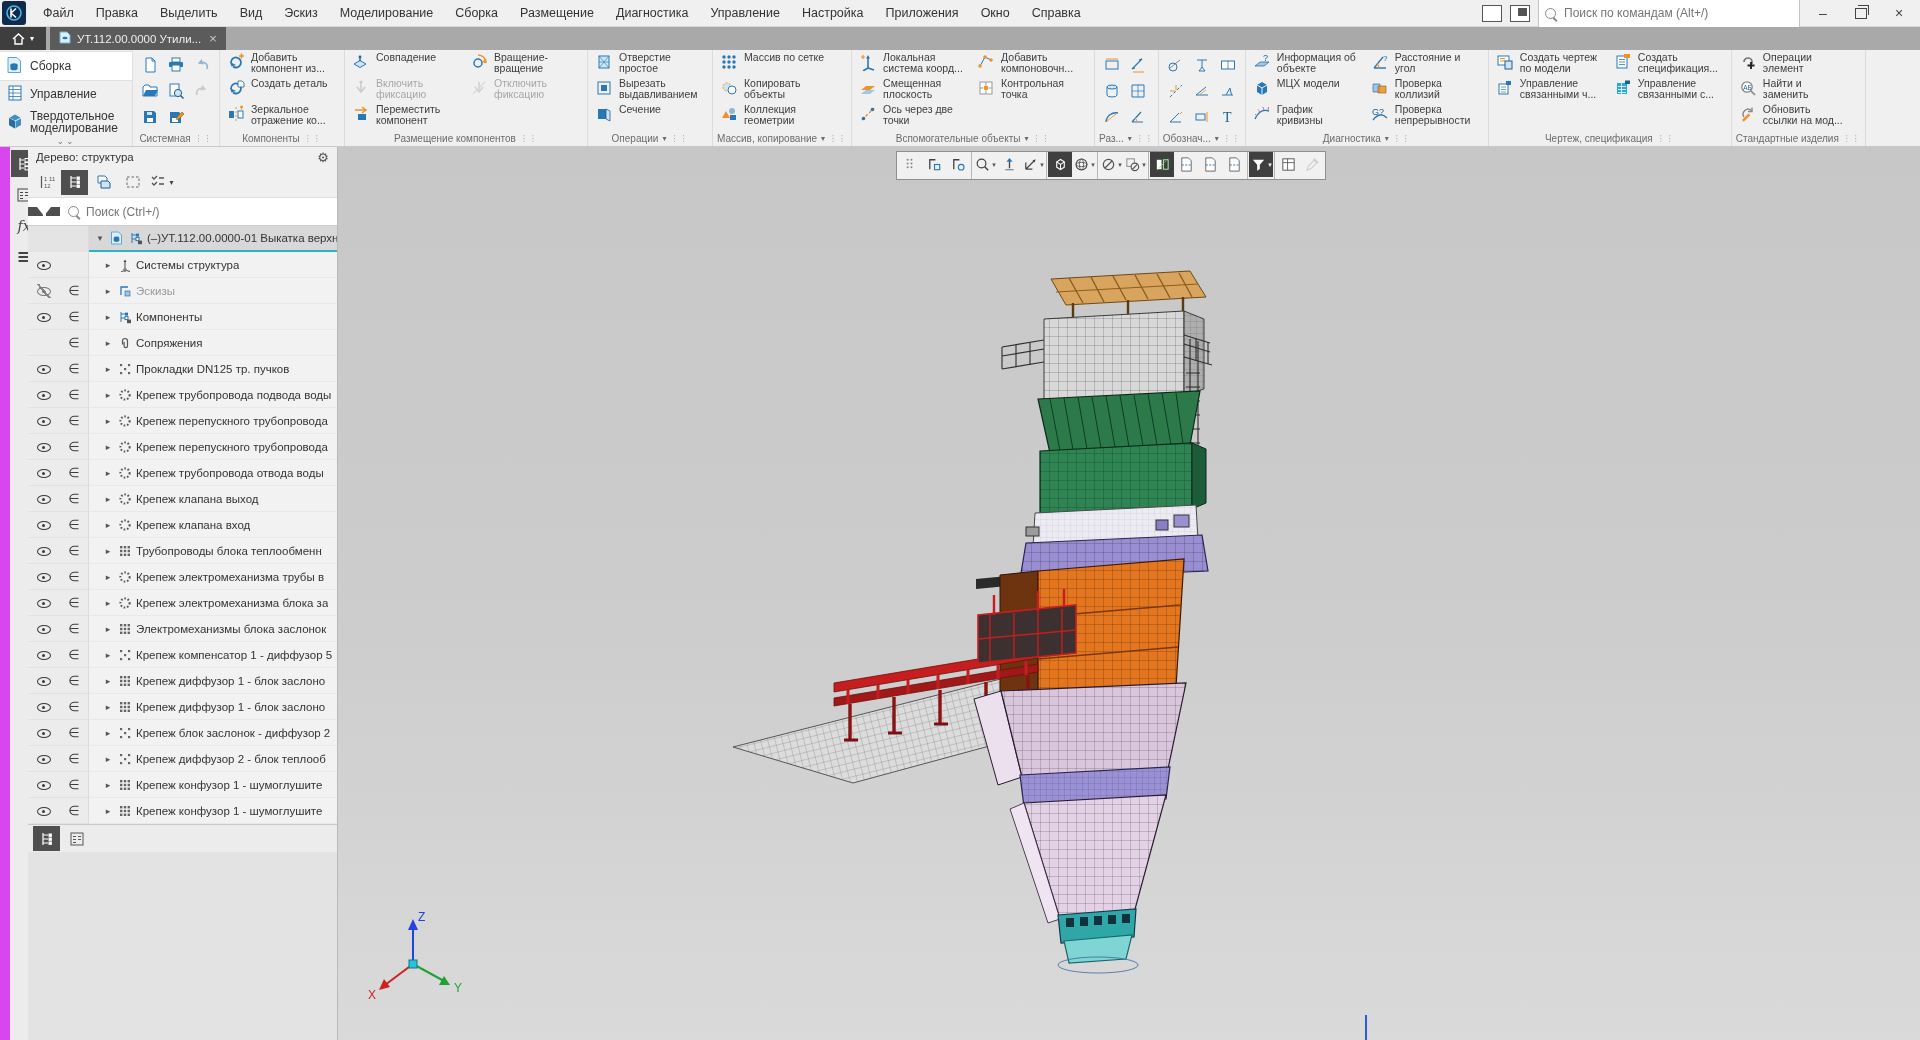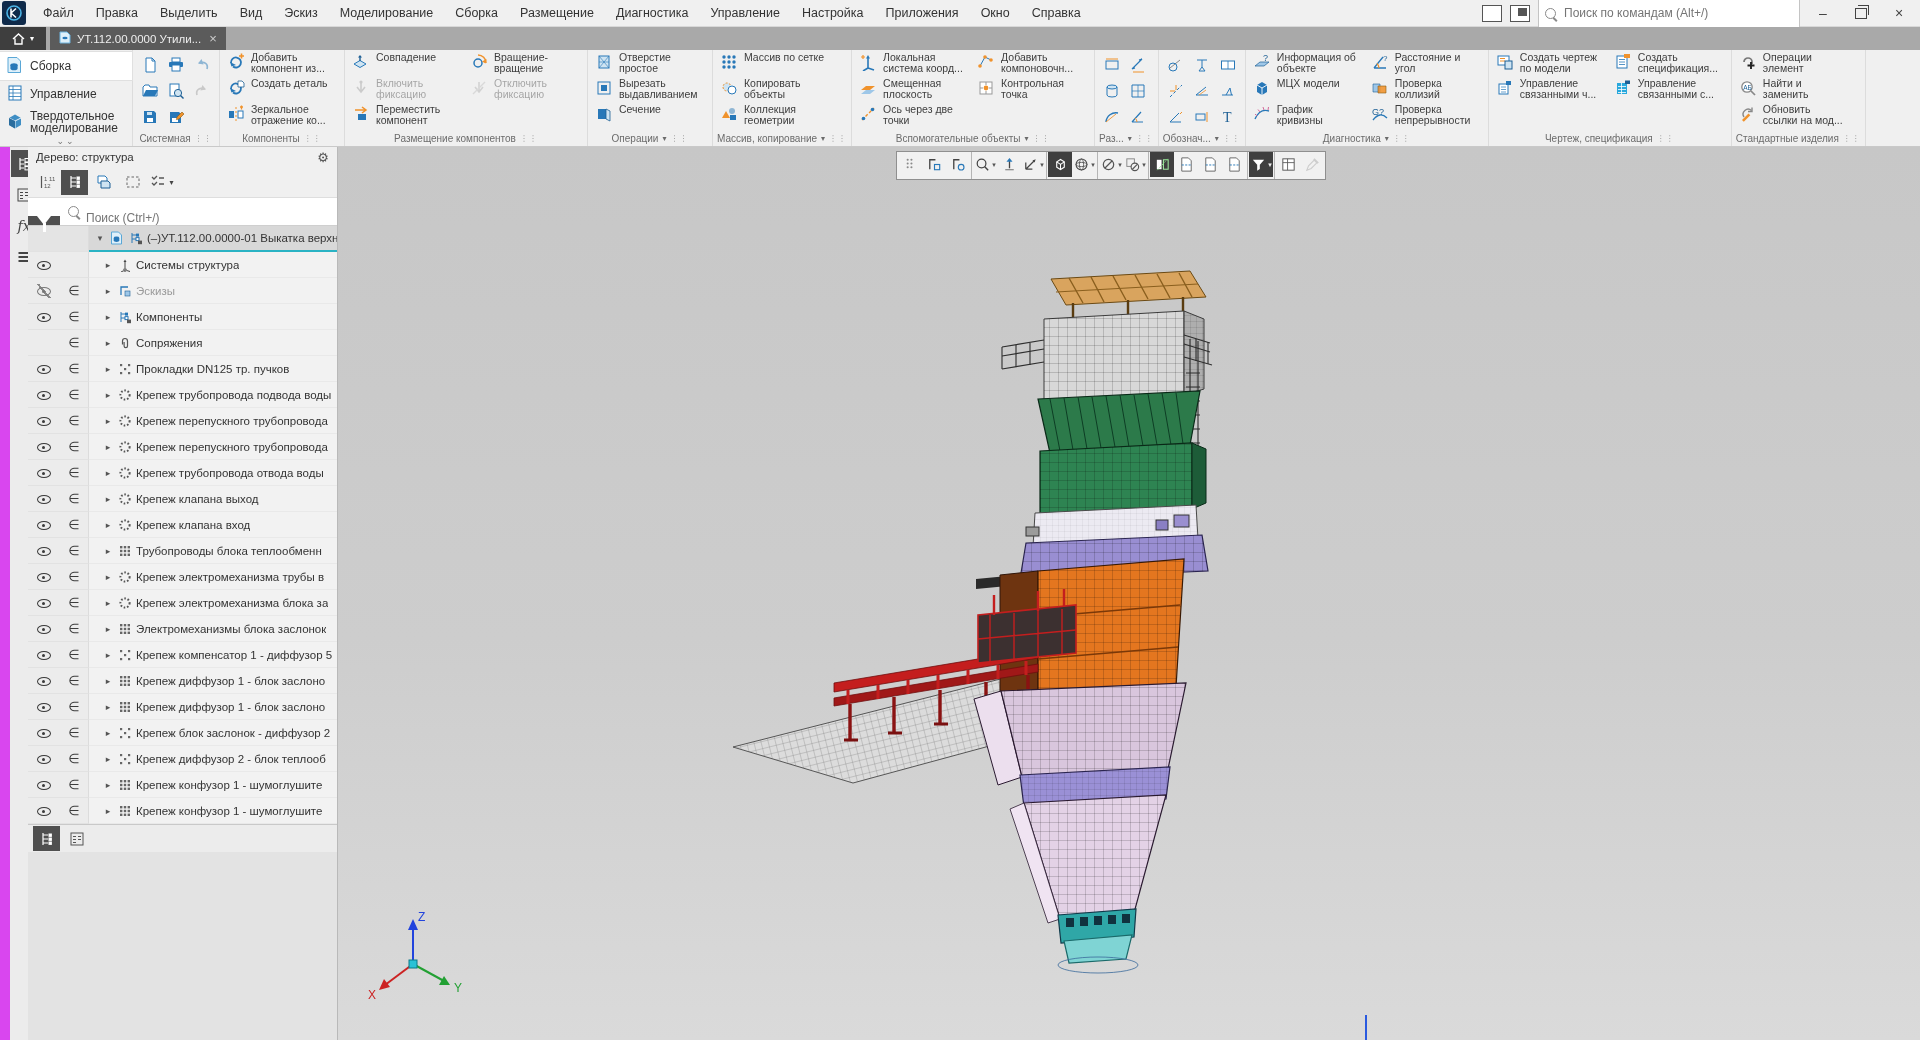--- a/index.html
+++ b/index.html
@@ -64,21 +64,21 @@
   .strip-btn .fx{font-family:"DejaVu Serif",serif;font-style:italic;font-size:14px}
 
   
   .treepanel{position:absolute;left:28px;top:147px;bottom:0;width:309px;background:#f2f2f2;border-right:1px solid #b9b9b9;display:flex;flex-direction:column}
   .tp-header{height:20px;display:flex;align-items:center;padding:0 8px;font-size:11.5px;color:#333;background:#f0f0f0}
   .tp-header .gear{margin-left:auto;color:#555;font-size:13px}
   .tp-toolbar{height:30px;display:flex;align-items:center;gap:2px;padding:0 4px;background:#f0f0f0}
   .tpt-btn{width:27px;height:25px;display:flex;align-items:center;justify-content:center;cursor:default;position:relative}
   .tpt-btn.active{background:#4f4f4f}
   .tpt-btn .dd{font-size:8px;color:#444;margin-left:2px}
-  .tp-search{height:27px;display:flex;align-items:flex-end;border-top:1px solid #dedede;border-bottom:1px solid #cfcfcf;background:#fff}
+  .tp-search{height:27px;display:flex;align-items:center;border-top:1px solid #dedede;border-bottom:1px solid #cfcfcf;background:#fff}
   .funnel-btn{width:32px;background:#4f4f4f;display:flex;align-items:center;justify-content:center;flex:none}
   .funnel{width:0;height:0;border-left:7px solid transparent;border-right:7px solid transparent;border-top:9px solid #fff;position:relative}
   .funnel::after{content:"";position:absolute;left:-1.5px;top:-2px;width:3px;height:9px;background:#fff}
   .tp-search .mag{margin-left:8px;align-self:center}
   .tp-search input{border:none;outline:none;flex:1;font-size:12px;padding:0 7px;color:#444;font-family:inherit}
   .tp-rows{flex:none}
   .trow{height:26px;display:flex;align-items:stretch;font-size:11.5px;color:#333;background:#f2f2f2}
   .g1{width:32px;flex:none;background:#ececec;display:flex;align-items:center;justify-content:center;border-bottom:1px solid #e2e2e2}
   .g2{width:28px;flex:none;background:#ececec;display:flex;align-items:center;justify-content:center;border-right:1px solid #dcdcdc;border-bottom:1px solid #e2e2e2;font-size:13px;color:#3c3c3c}
   .tcontent{flex:1;display:flex;align-items:center;gap:4px;padding-left:14px;border-bottom:1px solid #e9e9e9;overflow:hidden;white-space:nowrap}

